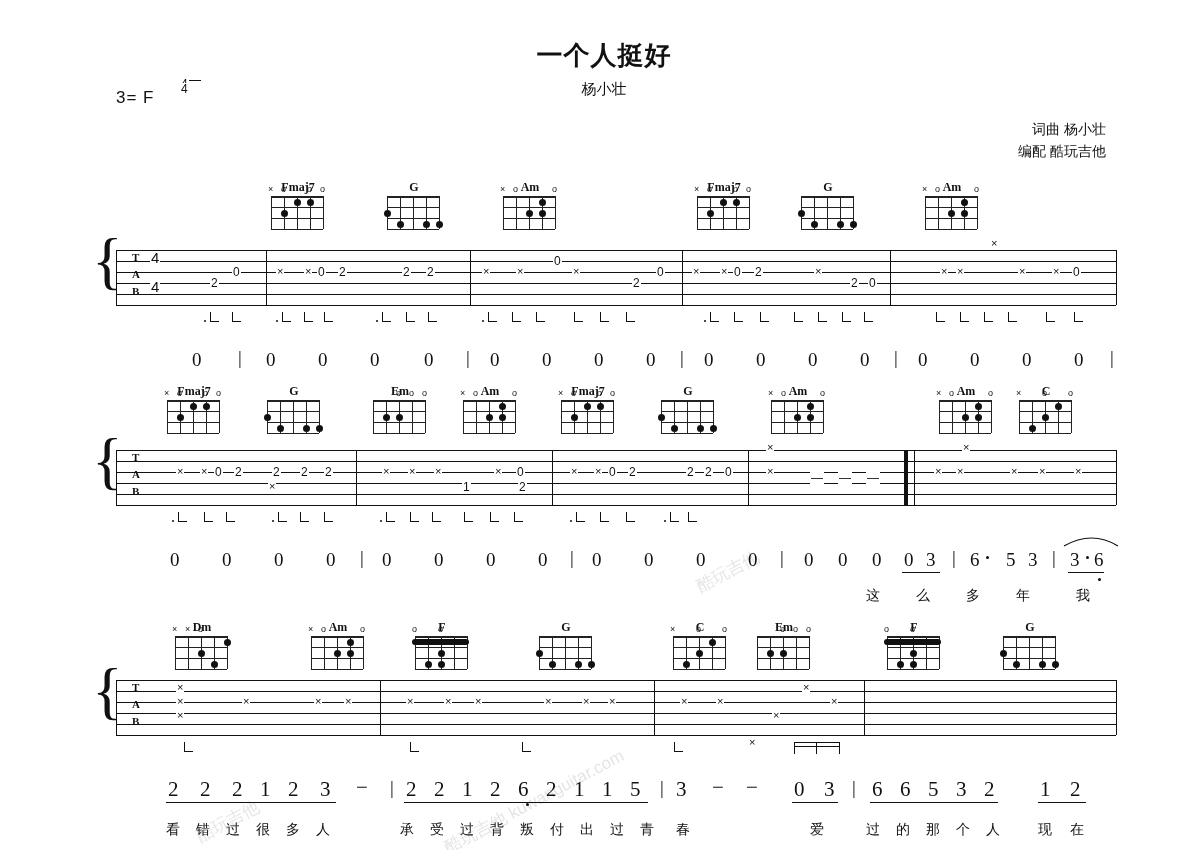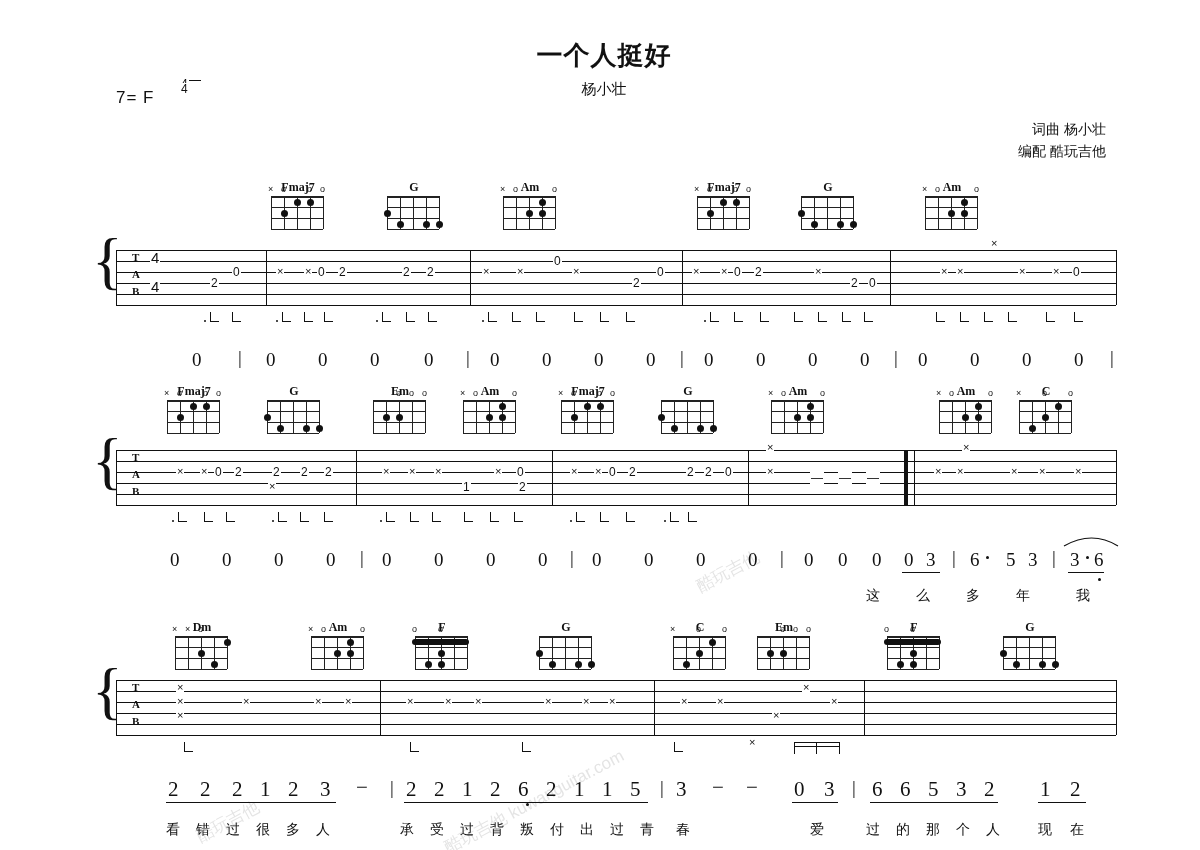--- a/index.html
+++ b/index.html
@@ -75,21 +75,21 @@
   
   .wm{position:absolute;color:rgba(120,120,120,0.20);font-size:17px;white-space:nowrap;}
 </style>
 </head>
 <body>
 
 <div class="sheet">
 
   <div class="title">一个人挺好</div>
   <div class="composer">杨小壮</div>
-  <div class="keysig">7= F</div>
+  <div class="keysig">3= F</div>
   <div class="timesig">
     <span class="num">4</span>
     <span class="bar"></span>
     <span class="num">4</span>
   </div>
   <div class="credits">
     <div>词曲  杨小壮</div>
     <div>编配 酷玩吉他</div>
   </div>
 

